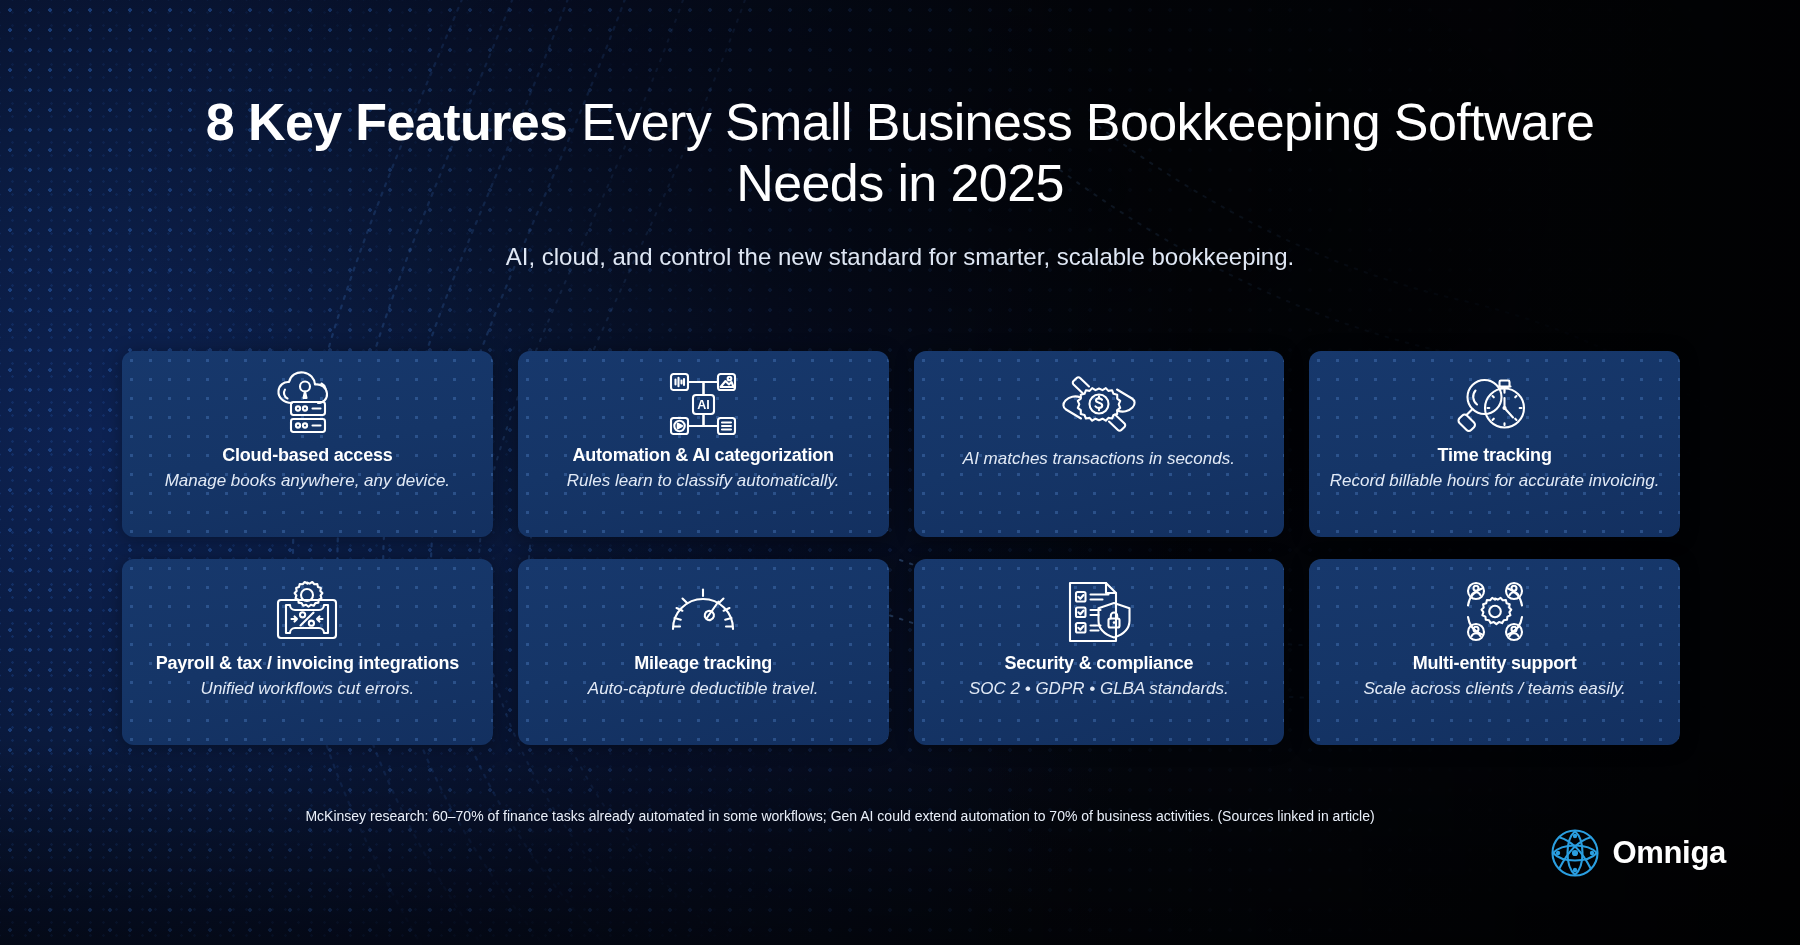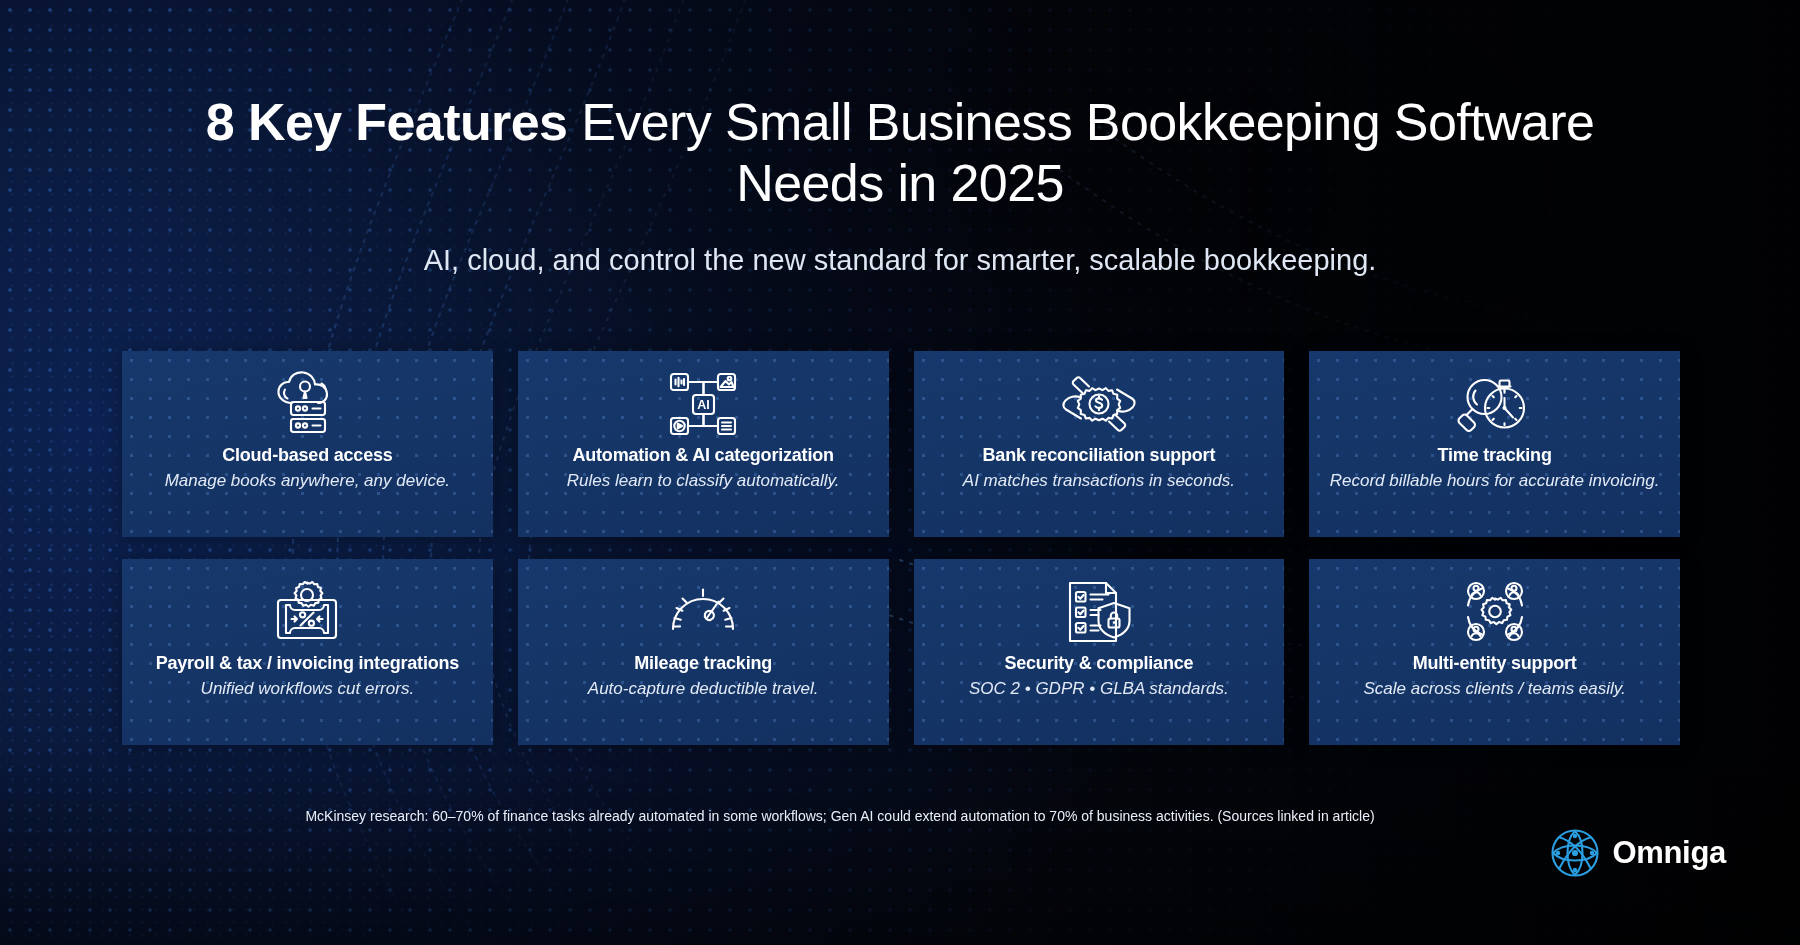--- a/index.html
+++ b/index.html
@@ -82,42 +82,42 @@
   }
   .headline .hl-strong { font-weight: 700; }
 
   .subhead {
     position: absolute;
     top: 241px;
     left: 0;
     width: 100%;
     text-align: center;
     color: #dfe7f4;
-    font-size: 29px;
+    font-size: 24px;
     line-height: 1.36;
     font-weight: 300;
     padding: 0 420px;
   }
 
   
   .grid {
     position: absolute;
     left: 122px;
     top: 351px;
     width: 1558px;
     display: grid;
     grid-template-columns: repeat(4, 1fr);
     grid-template-rows: 186px 186px;
     column-gap: 25px;
     row-gap: 22px;
   }
 
   .card {
     position: relative;
-    border-radius: 0;
+    border-radius: 12px;
     background: linear-gradient(170deg, #17386c 0%, #153567 52%, #133060 100%);
     overflow: hidden;
     display: flex;
     flex-direction: column;
     align-items: flex-start;
     justify-content: flex-start;
     padding: 16px 14px 14px;
     box-shadow: 0 2px 18px rgba(0,0,0,.35);
   }
   .card::after {
@@ -299,21 +299,20 @@
               <path d="M40 17.5 l3.5 1.6 3.3 -2 2.6 2.8 3.7 -0.6 1.4 3.5 3.7 1 0 3.8 3 2.3 -1.5 3.5 1.5 3.5 -3 2.3 0 3.8 -3.7 1 -1.4 3.5 -3.7 -0.6 -2.6 2.8 -3.3 -2 -3.5 1.6 -3.5 -1.6 -3.3 2 -2.6 -2.8 -3.7 0.6 -1.4 -3.5 -3.7 -1 0 -3.8 -3 -2.3 1.5 -3.5 -1.5 -3.5 3 -2.3 0 -3.8 3.7 -1 1.4 -3.5 3.7 0.6 2.6 -2.8 3.3 2 Z"></path>
               <circle cx="40" cy="33" r="9.5"></circle>
               <path d="M43 28.8 c-1 -1.1 -2.2 -1.5 -3.4 -1.4 -1.6 .1 -2.6 1 -2.6 2.2 0 2.8 6.2 1.6 6.2 4.8 0 1.4 -1.3 2.4 -3 2.5 -1.4 .1 -2.7 -0.4 -3.7 -1.5"></path>
               <path d="M40 25.4 v2.1 M40 37 v2.2"></path>
               <path d="M24 22.5 L14.5 13.5 a2.4 2.4 0 0 1 0 -3.4 l3.2 -3.2 a2.4 2.4 0 0 1 3.4 0 L30 15.4"></path>
               <path d="M21.5 26.5 C16 24 10 26 6.5 29.5 C3.5 32.6 3.8 36.6 7 38.5 l15 9"></path>
               <path d="M56 43.5 L65.5 52.5 a2.4 2.4 0 0 1 0 3.4 l-3.2 3.2 a2.4 2.4 0 0 1 -3.4 0 L50 50.6"></path>
               <path d="M58.5 39.5 C64 42 70 40 73.5 36.5 C76.5 33.4 76.2 29.4 73 27.5 l-15 -9"></path>
             </svg>
           </div>
-          <div class="card-title">Bank reconciliation support</div>
           <div class="card-desc">AI matches transactions in seconds.</div>
         </div>
       </div>
 
       <div class="card">
         <div class="card-inner">
           <div class="card-icon">
             <svg width="76" height="68" viewBox="0 0 76 68" fill="none" stroke="#ffffff" stroke-width="2.1" stroke-linecap="round" stroke-linejoin="round">
               <circle cx="27.5" cy="27" r="17"></circle>
               <path d="M20 34.5 C15.5 31 15 24.5 18.5 20.5"></path>

